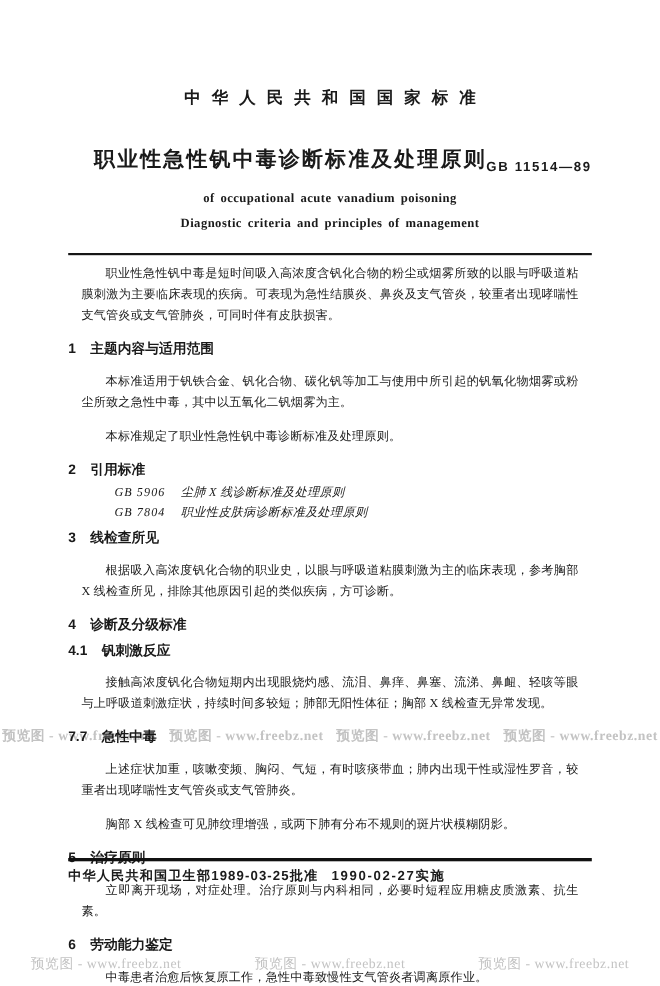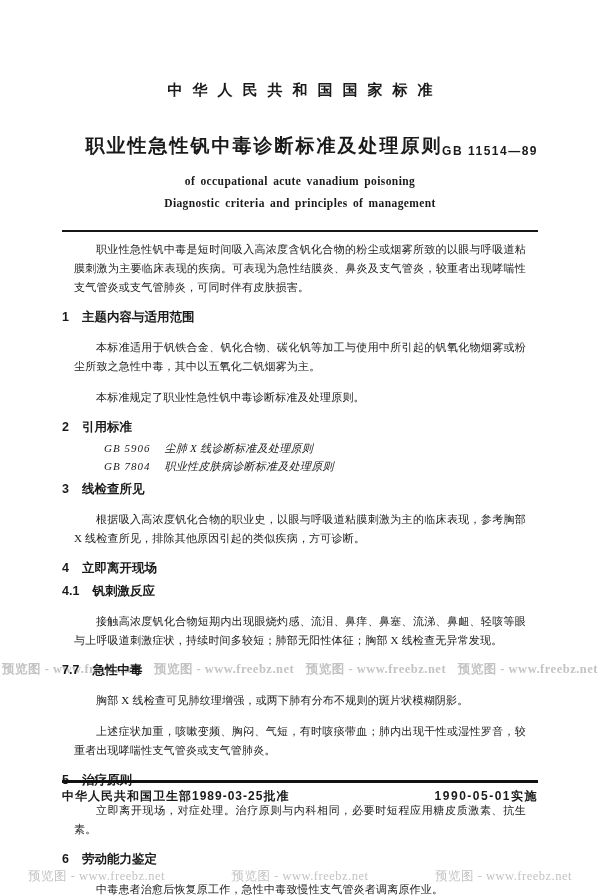--- a/index.html
+++ b/index.html
@@ -74,21 +74,21 @@
     position:relative;
   }
   .sec-no{margin-right:13px;}
   .refs{margin:2px 0 0 42px;}
   .ref-line{font-size:11px;line-height:18px;letter-spacing:0.3px;font-style:italic;}
   .ref-code{margin-right:14px;letter-spacing:1px;}
 
   .footer{position:absolute;left:62px;right:62px;top:780px;}
   .footer-rule{border-top:3px solid #111111;}
   .footer-row{
-    display:flex;justify-content:space-between;align-items:baseline;
+    display:flex;justify-content:flex-start;align-items:baseline;
     margin-top:5px;
     font-family:"Liberation Sans", sans-serif;
     font-weight:bold;
     font-size:12px;
     gap:12px;
   }
   .footer-left{letter-spacing:1px;}
   .footer-right{letter-spacing:1.5px;}
 
   .wm-row{
@@ -145,56 +145,56 @@
         <span class="ref-code">GB 7804</span><span>职业性皮肤病诊断标准及处理原则</span>
       </div>
     </div>
 
     <div class="sec-heading">
       <span class="sec-no">3</span><span>线检查所见</span>
     </div>
     <p class="body-p">根据吸入高浓度钒化合物的职业史，以眼与呼吸道粘膜刺激为主的临床表现，参考胸部 X 线检查所见，排除其他原因引起的类似疾病，方可诊断。</p>
 
     <div class="sec-heading">
-      <span class="sec-no">4</span><span>立即离开现场</span>
+      <span class="sec-no">4</span><span>诊断及分级标准</span>
     </div>
 
     <div class="sec-heading">
       <span class="sec-no">4.1</span><span>钒刺激反应</span>
     </div>
     <p class="body-p">接触高浓度钒化合物短期内出现眼烧灼感、流泪、鼻痒、鼻塞、流涕、鼻衄、轻咳等眼与上呼吸道刺激症状，持续时间多较短；肺部无阳性体征；胸部 X 线检查无异常发现。</p>
 
     <div class="sec-heading">
       <span class="sec-no">7.7</span><span>急性中毒</span>
       <div class="wm-row wm-mid">
         <span class="wm-item">预览图 - www.freebz.net</span>
         <span class="wm-item">预览图 - www.freebz.net</span>
         <span class="wm-item">预览图 - www.freebz.net</span>
         <span class="wm-item">预览图 - www.freebz.net</span>
       </div>
     </div>
+    <p class="body-p">上述症状加重，咳嗽变频、胸闷、气短，有时咳痰带血；肺内出现干性或湿性罗音，较重者出现哮喘性支气管炎或支气管肺炎。</p>
     <p class="body-p">胸部 X 线检查可见肺纹理增强，或两下肺有分布不规则的斑片状模糊阴影。</p>
-    <p class="body-p">上述症状加重，咳嗽变频、胸闷、气短，有时咳痰带血；肺内出现干性或湿性罗音，较重者出现哮喘性支气管炎或支气管肺炎。</p>
 
     <div class="sec-heading">
       <span class="sec-no">5</span><span>治疗原则</span>
     </div>
     <p class="body-p">立即离开现场，对症处理。治疗原则与内科相同，必要时短程应用糖皮质激素、抗生素。</p>
 
     <div class="sec-heading">
       <span class="sec-no">6</span><span>劳动能力鉴定</span>
     </div>
     <p class="body-p">中毒患者治愈后恢复原工作，急性中毒致慢性支气管炎者调离原作业。</p>
   </div>
 
   <div class="footer">
     <div class="footer-rule"></div>
     <div class="footer-row">
       <span class="footer-left">中华人民共和国卫生部1989-03-25批准</span>
-      <span class="footer-right">1990-05-01实施</span>
+      <span class="footer-right">1990-02-27实施</span>
     </div>
   </div>
 
   <div class="wm-row wm-bottom">
     <span class="wm-item">预览图 - www.freebz.net</span>
     <span class="wm-item">预览图 - www.freebz.net</span>
     <span class="wm-item">预览图 - www.freebz.net</span>
   </div>
 </div>
 

